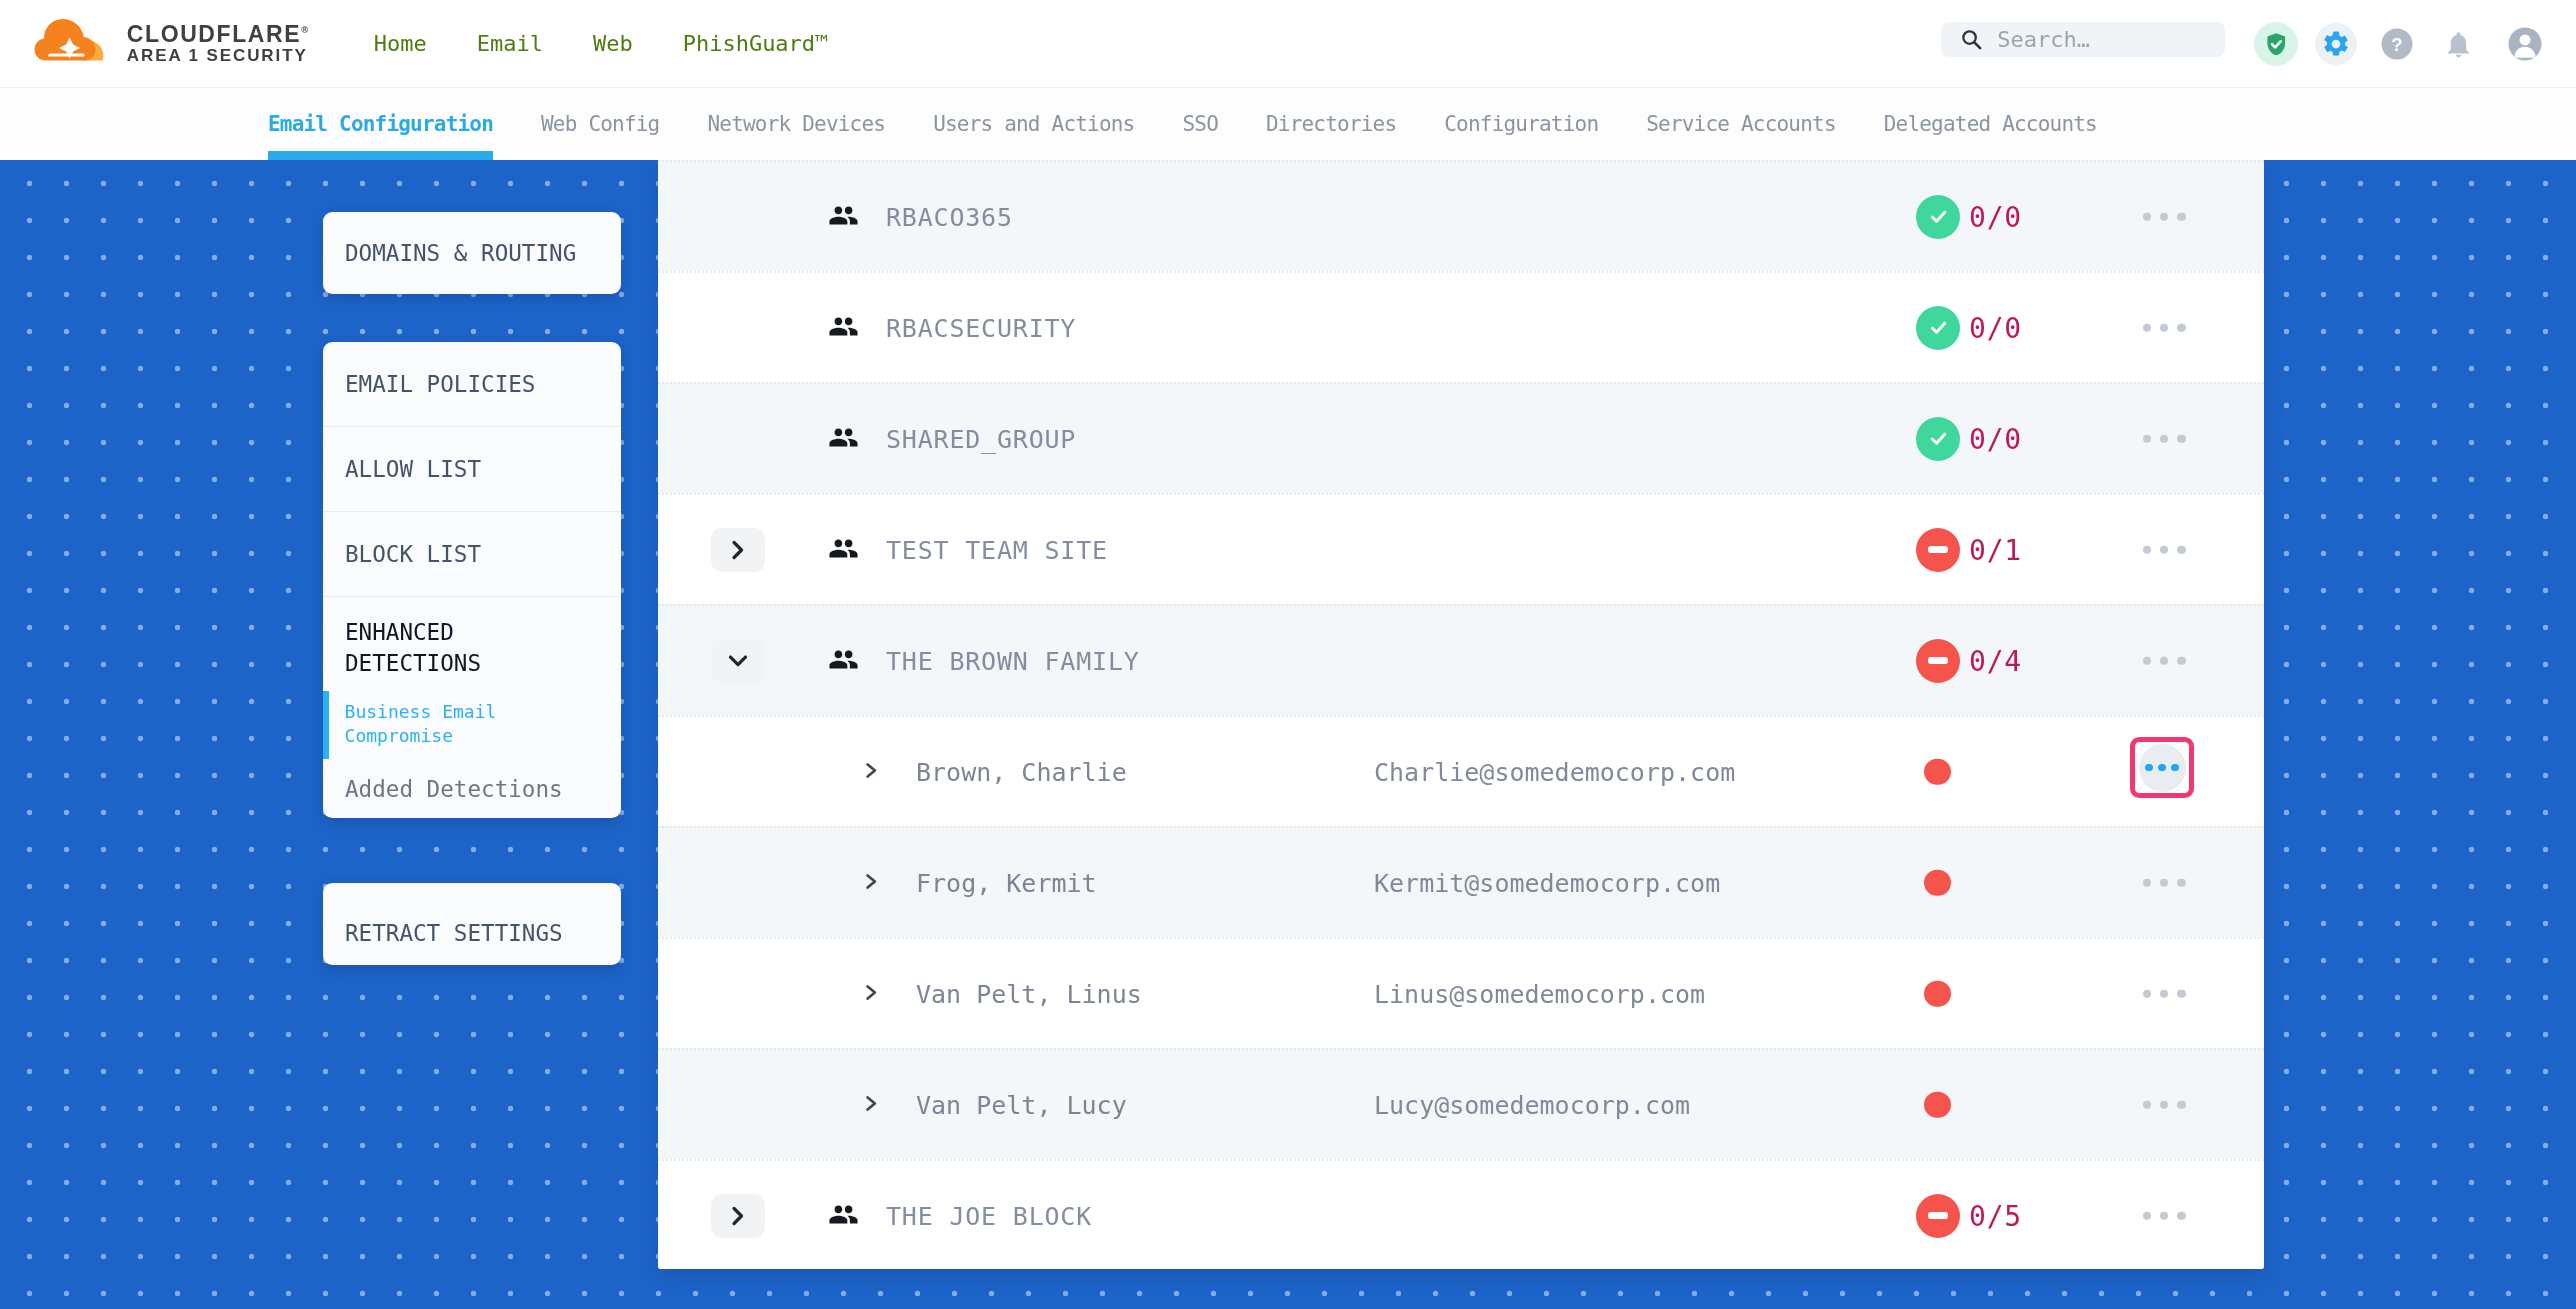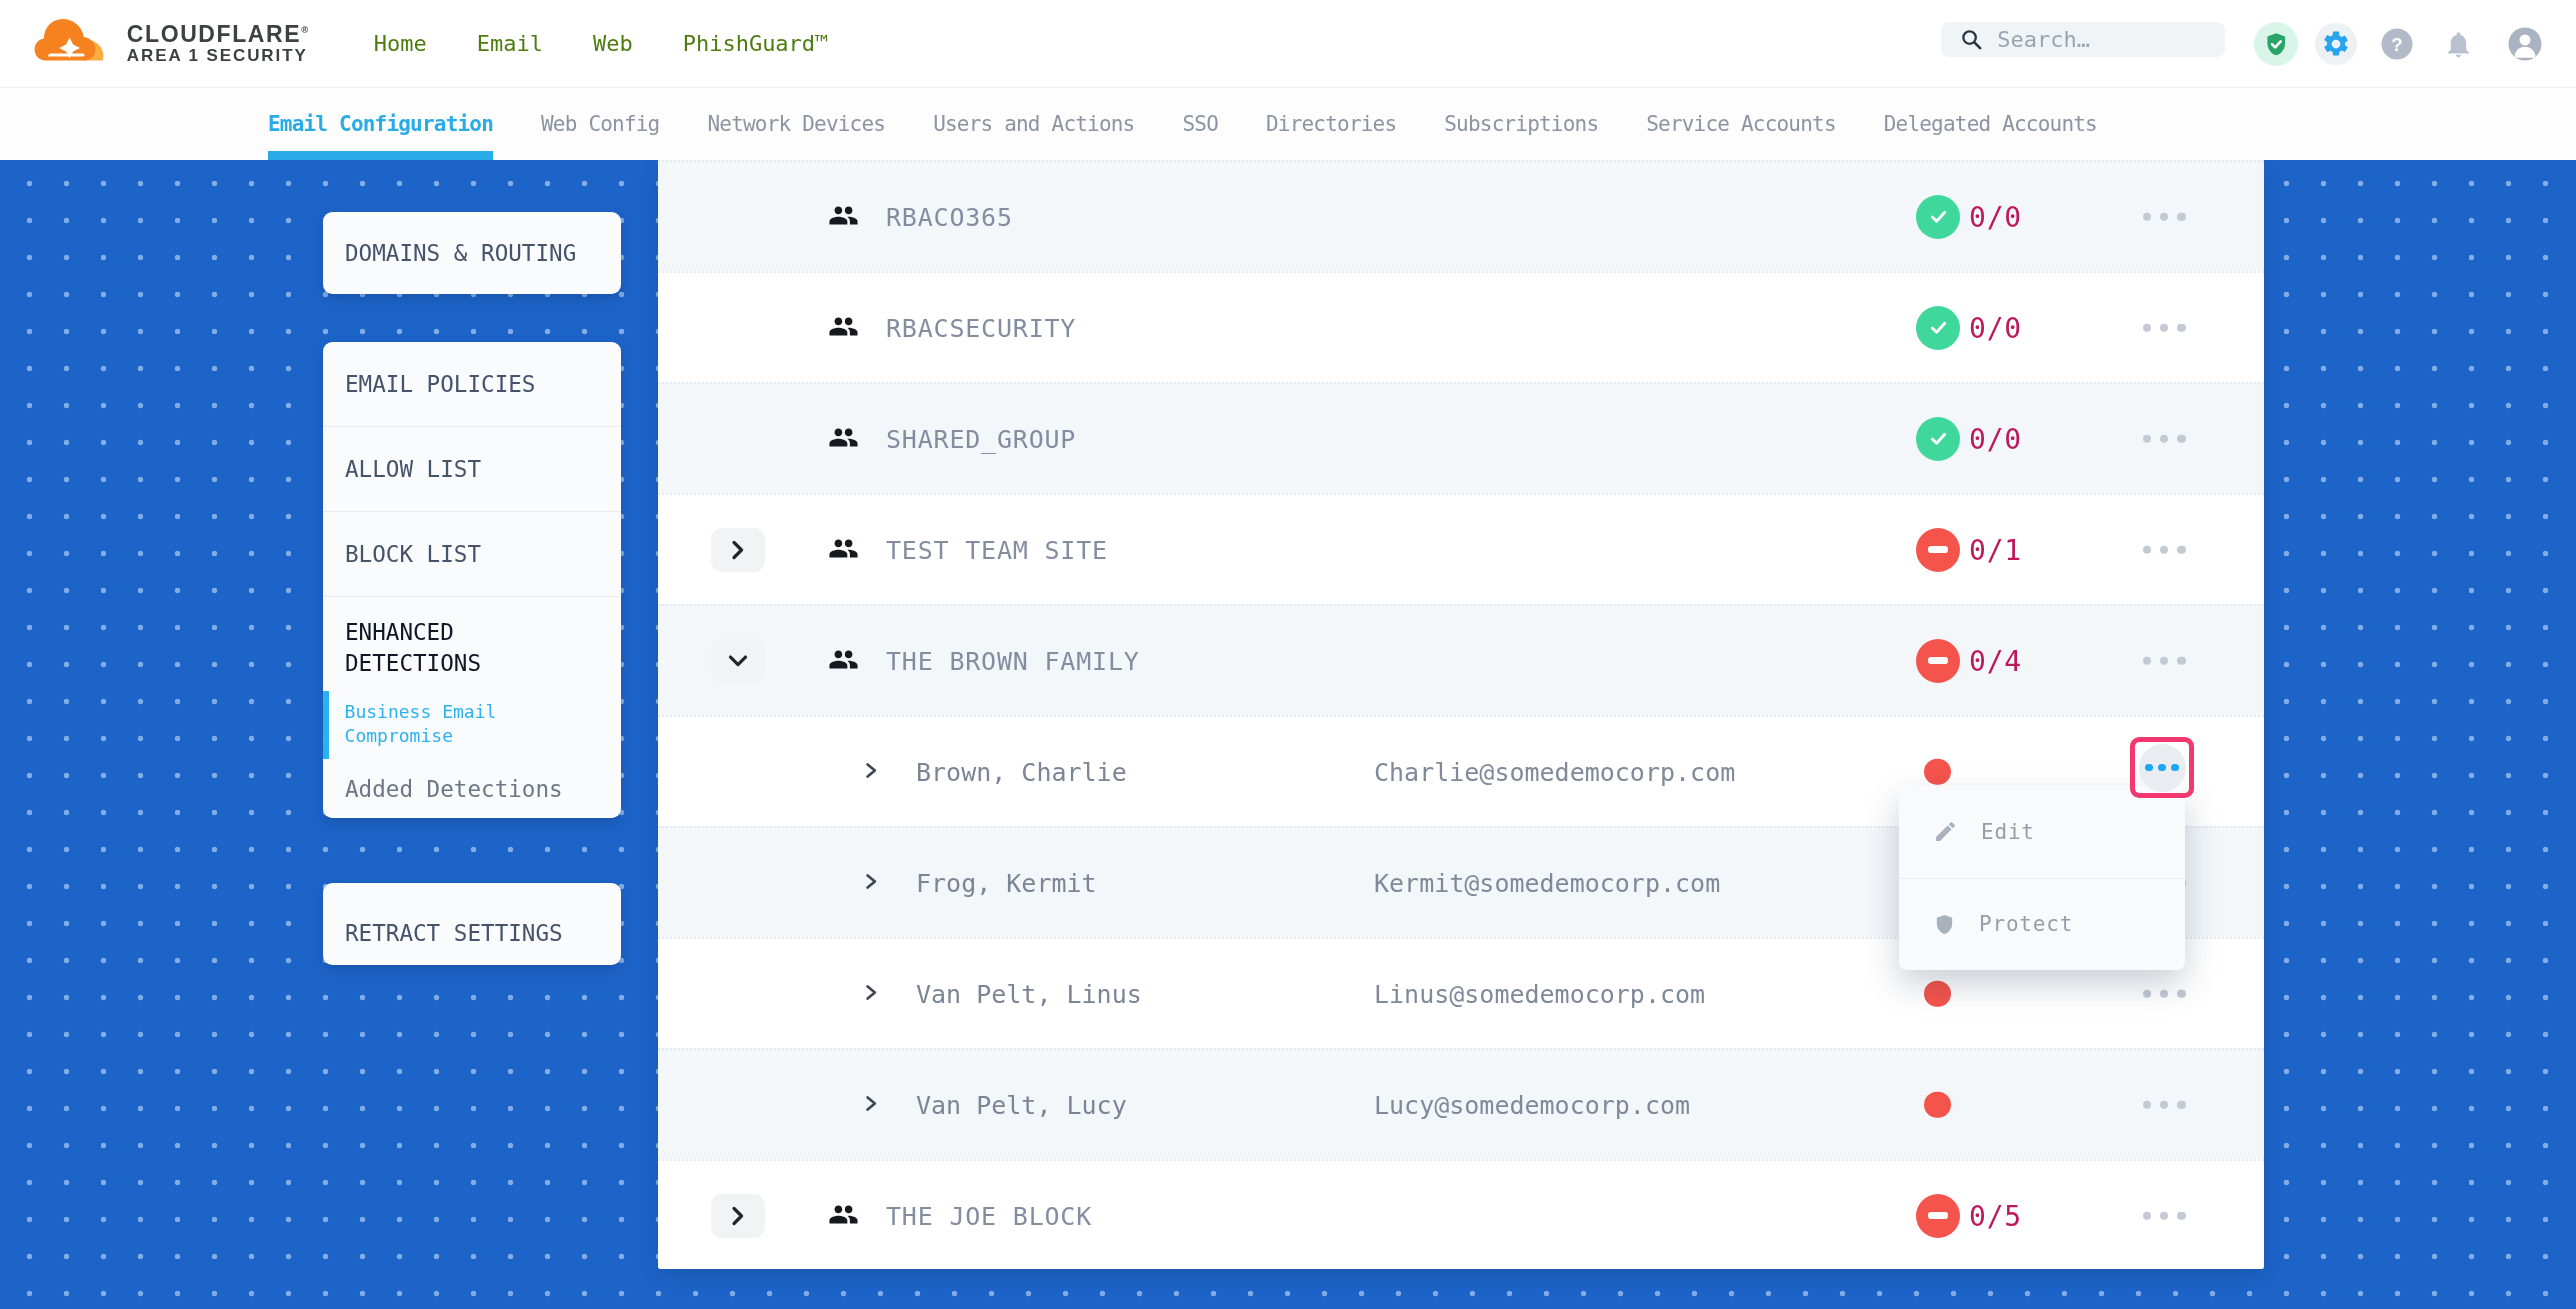--- a/index.html
+++ b/index.html
@@ -131,21 +131,21 @@
   </div>
 </div>
 
 <div class="subnav">
   <div class="tab active">Email Configuration</div>
   <div class="tab">Web Config</div>
   <div class="tab">Network Devices</div>
   <div class="tab">Users and Actions</div>
   <div class="tab">SSO</div>
   <div class="tab">Directories</div>
-  <div class="tab">Subscriptions</div>
+  <div class="tab">Configuration</div>
   <div class="tab">Service Accounts</div>
   <div class="tab">Delegated Accounts</div>
 </div>
 
 <div class="scard card-domains">
   <div class="sitem">DOMAINS &amp; ROUTING</div>
 </div>
 
 <div class="scard card-policies">
   <div class="sitem h1">EMAIL POLICIES</div>
@@ -354,30 +354,15 @@
   </div>
 
   <div class="more-active">
     <div class="oval">
         <i></i>
         <i></i>
         <i></i>
       </div>
   </div>
 
-  <div class="cmenu">
-    <div class="mitem">
-      <svg width="25" height="25" viewBox="0 0 24 24">
-        <path fill="#a9b1bd" d="M3 17.25V21h3.75L17.81 9.94l-3.75-3.75L3 17.25zM20.71 7.04a1 1 0 0 0 0-1.41l-2.34-2.34a1 1 0 0 0-1.41 0l-1.83 1.83 3.75 3.75 1.83-1.83z"></path>
-      </svg>
-      <span class="mlabel">Edit</span>
-    </div>
-    <div class="mdiv"></div>
-    <div class="mitem">
-      <svg width="23" height="25" viewBox="0 0 24 24">
-        <path fill="#a9b1bd" d="M12 2l8 3v6c0 5-3.4 9.7-8 11-4.6-1.3-8-6-8-11V5l8-3z"></path>
-      </svg>
-      <span class="mlabel">Protect</span>
-    </div>
-  </div>
 
 </div>
 
 
 </body></html>

